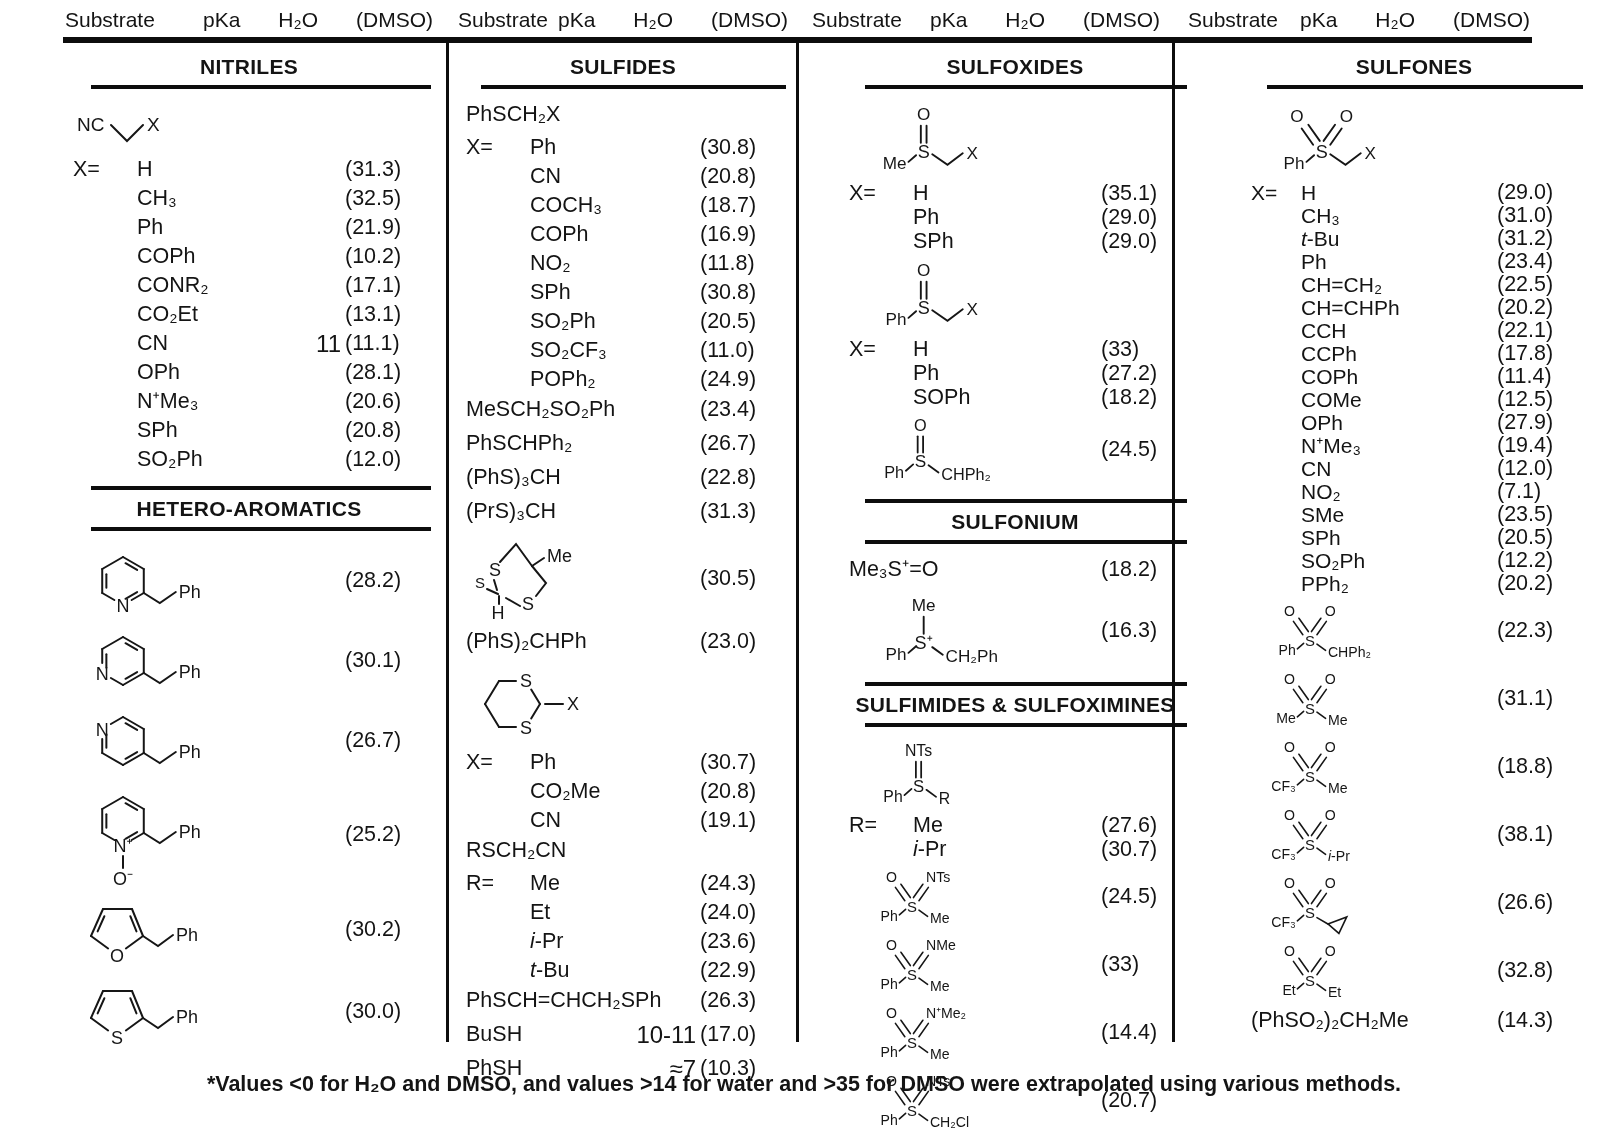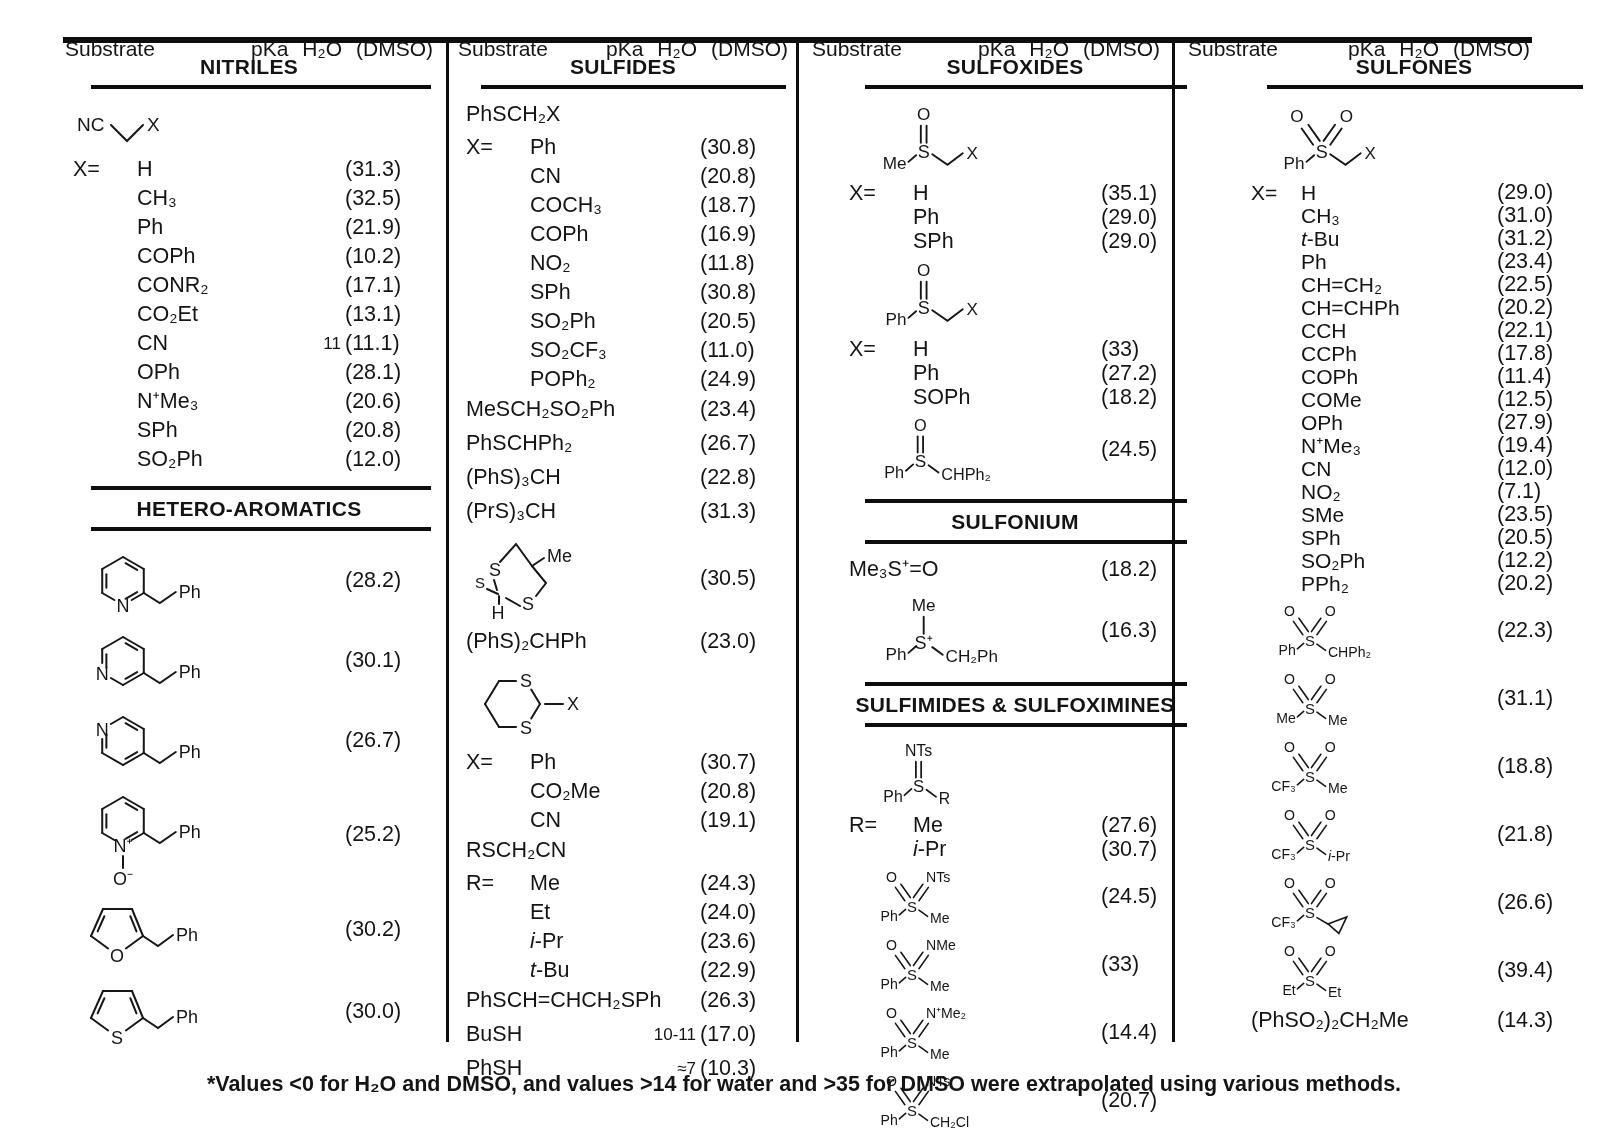--- a/index.html
+++ b/index.html
@@ -1,35 +1,35 @@
 <!DOCTYPE html>
 <html><head>
 <meta charset="utf-8">
 <title>pKa Table</title>
 <style>
   html,body{margin:0;padding:0;background:#ffffff;}
   .page{position:relative;width:1608px;height:1145px;background:#fff;color:#141414;
         font-family:"Liberation Sans",sans-serif;overflow:hidden;}
   .hgrp{position:absolute;top:8px;font-size:21px;display:flex;justify-content:space-between;align-items:flex-end;}
-  .hright{display:flex;gap:14px;margin-top:29px;}
+  .hright{display:flex;gap:38px;}
   .mainrule{position:absolute;left:63px;top:37px;width:1469px;height:6px;background:#0d0d0d;}
   .divider{position:absolute;top:43px;height:999px;width:3px;background:#0d0d0d;}
   .col{position:absolute;top:48px;}
   .sectitle{font-size:21px;font-weight:bold;text-align:center;letter-spacing:.3px;margin:7px 0 6px 0;}
   .secrule{height:4px;background:#0d0d0d;margin:0 2px 10px 7%;}
   .secrule.top{margin-bottom:0;margin-top:12px;}
   .frow{position:relative;font-size:21.5px;height:34px;line-height:31px;padding-left:8px;}
   .xrow{position:relative;font-size:21.5px;height:29px;line-height:29px;}
   .tight .xrow{height:24px;line-height:24px;}
   .c4 .xrow{height:23px;line-height:23px;font-size:21px;}
   .xlabel{display:inline-block;margin-left:72px;}
   .c4 .xlabel{margin-left:58px;}
   .prefix{position:absolute;left:8px;}
   .dmso{position:absolute;right:0;width:88px;text-align:left;font-size:21.5px;}
-  .h2o{position:absolute;right:92px;width:76px;text-align:right;font-size:17px;}
+  .h2o{position:absolute;right:92px;width:76px;text-align:right;font-size:24px;}
   .strow{position:relative;margin:2px 0;}
   .strow svg{display:block;margin-left:12px;}
   .c1 .strow svg{margin-left:8px;}
   .c3 .strow svg{margin-left:16px;}
   .strow .dmso,.strow .h2o{top:50%;transform:translateY(-50%);}
   svg line,svg polyline{stroke:#161616;stroke-width:2;stroke-linecap:round;fill:none;}
   svg text{fill:#161616;font-family:"Liberation Sans",sans-serif;}
   .footnote{position:absolute;left:0;width:100%;top:1072px;text-align:center;font-size:21.5px;font-weight:bold;}
 </style>
 </head>
@@ -510,21 +510,21 @@
           <line x1="54" y1="66" x2="62" y2="59"></line>
           <line x1="79" y1="60" x2="90" y2="68"></line>
           <text x="93" y="76" text-anchor="start" font-size="18"><tspan font-style="italic">i</tspan><tspan>-Pr</tspan></text>
           <line x1="61" y1="48" x2="49" y2="31"></line>
           <line x1="68" y1="44" x2="56" y2="27"></line>
           <text x="44" y="24" text-anchor="middle" font-size="18">O</text>
           <line x1="79" y1="48" x2="91" y2="31"></line>
           <line x1="72" y1="44" x2="84" y2="27"></line>
           <text x="96" y="24" text-anchor="middle" font-size="18">O</text>
         </svg>
-        <span class="dmso">(21.8)</span>
+        <span class="dmso">(38.1)</span>
       </div>
       <div class="strow">
         <svg width="149" height="66" viewBox="0 0 190 84">
           <text x="70" y="62" text-anchor="middle" font-size="19">S</text>
           <text x="52" y="74" text-anchor="end" font-size="18">CF₃</text>
           <line x1="54" y1="66" x2="62" y2="59"></line>
           <line x1="79" y1="62" x2="93" y2="70"></line>
           <polyline points="93,70 117,61 107,82 93,70"></polyline>
           <line x1="61" y1="48" x2="49" y2="31"></line>
           <line x1="68" y1="44" x2="56" y2="27"></line>
@@ -542,17 +542,17 @@
           <line x1="54" y1="66" x2="62" y2="59"></line>
           <line x1="79" y1="60" x2="90" y2="68"></line>
           <text x="93" y="76" text-anchor="start" font-size="18">Et</text>
           <line x1="61" y1="48" x2="49" y2="31"></line>
           <line x1="68" y1="44" x2="56" y2="27"></line>
           <text x="44" y="24" text-anchor="middle" font-size="18">O</text>
           <line x1="79" y1="48" x2="91" y2="31"></line>
           <line x1="72" y1="44" x2="84" y2="27"></line>
           <text x="96" y="24" text-anchor="middle" font-size="18">O</text>
         </svg>
-        <span class="dmso">(39.4)</span>
+        <span class="dmso">(32.8)</span>
       </div>
       <div class="frow"><span class="flabel">(PhSO₂)₂CH₂Me</span><span class="dmso">(14.3)</span></div>
     </div>
   </div>
 
 </body></html>

